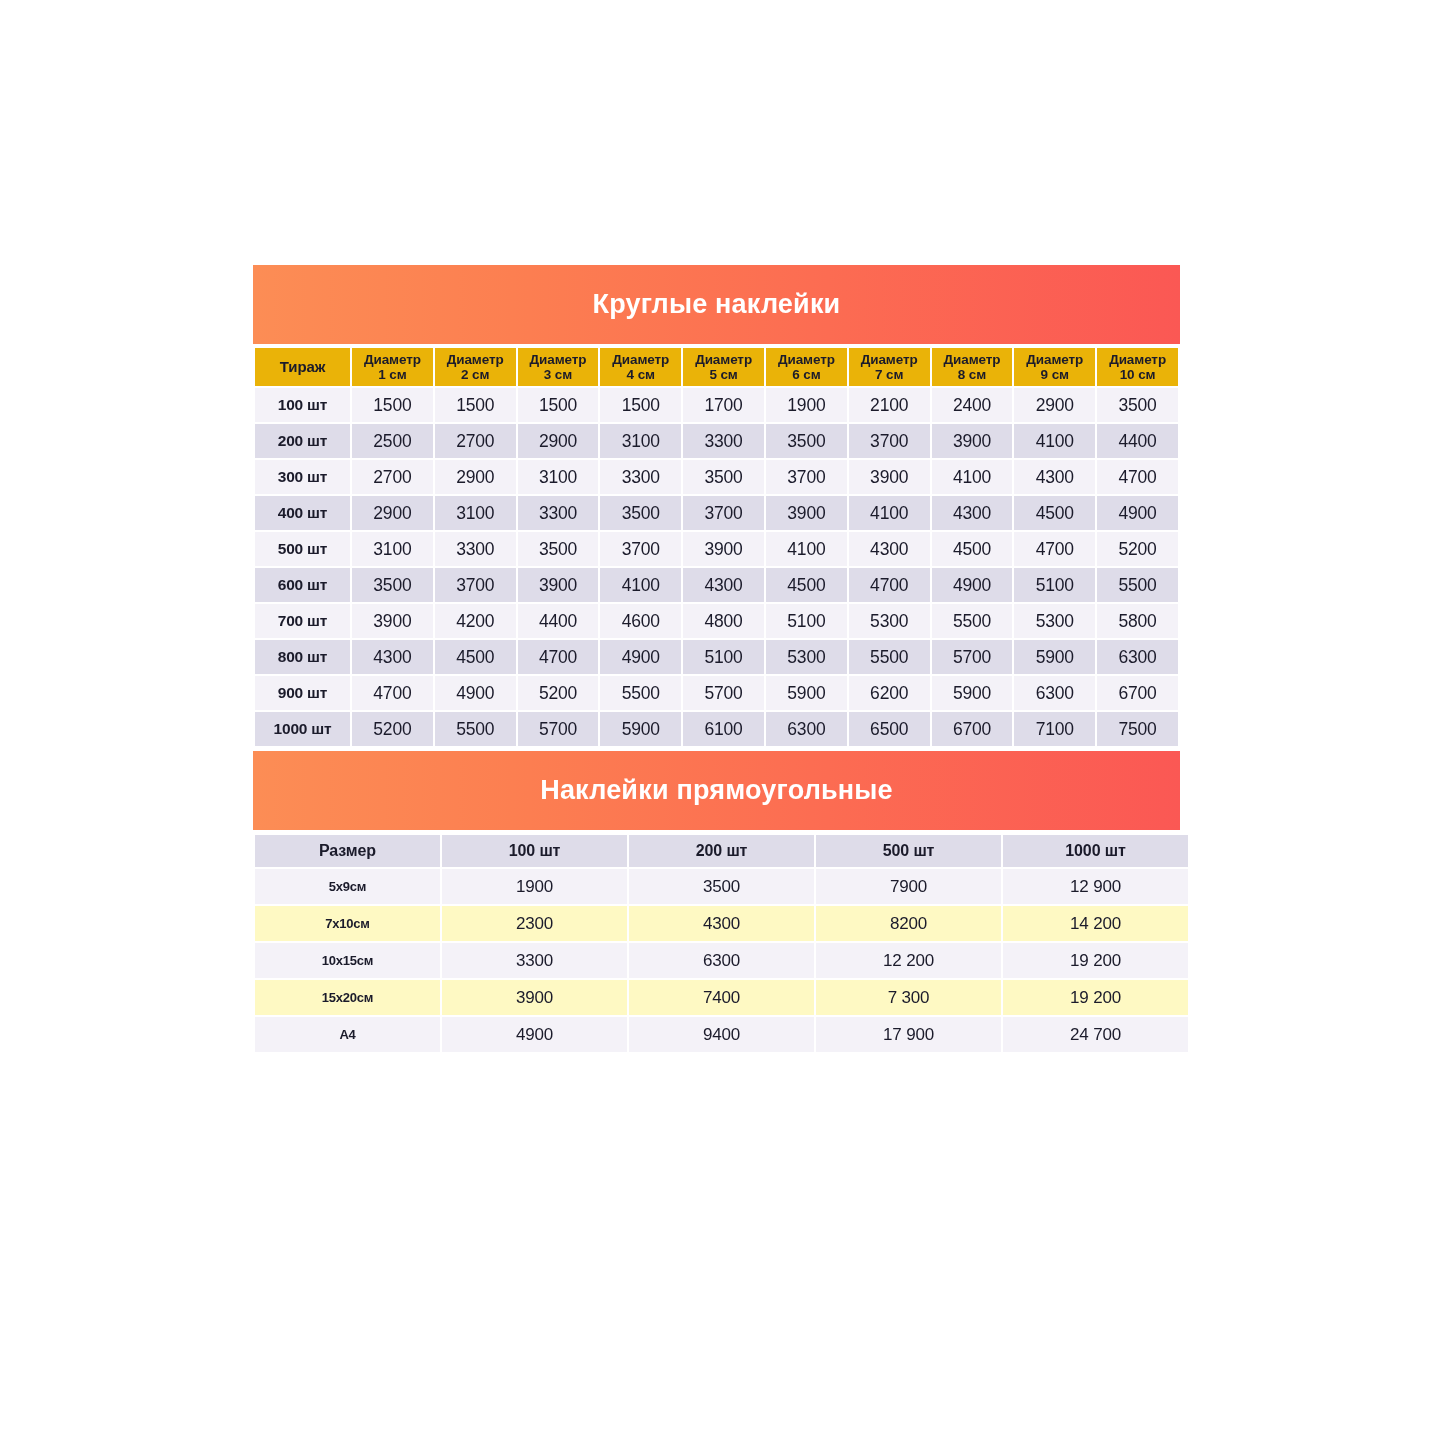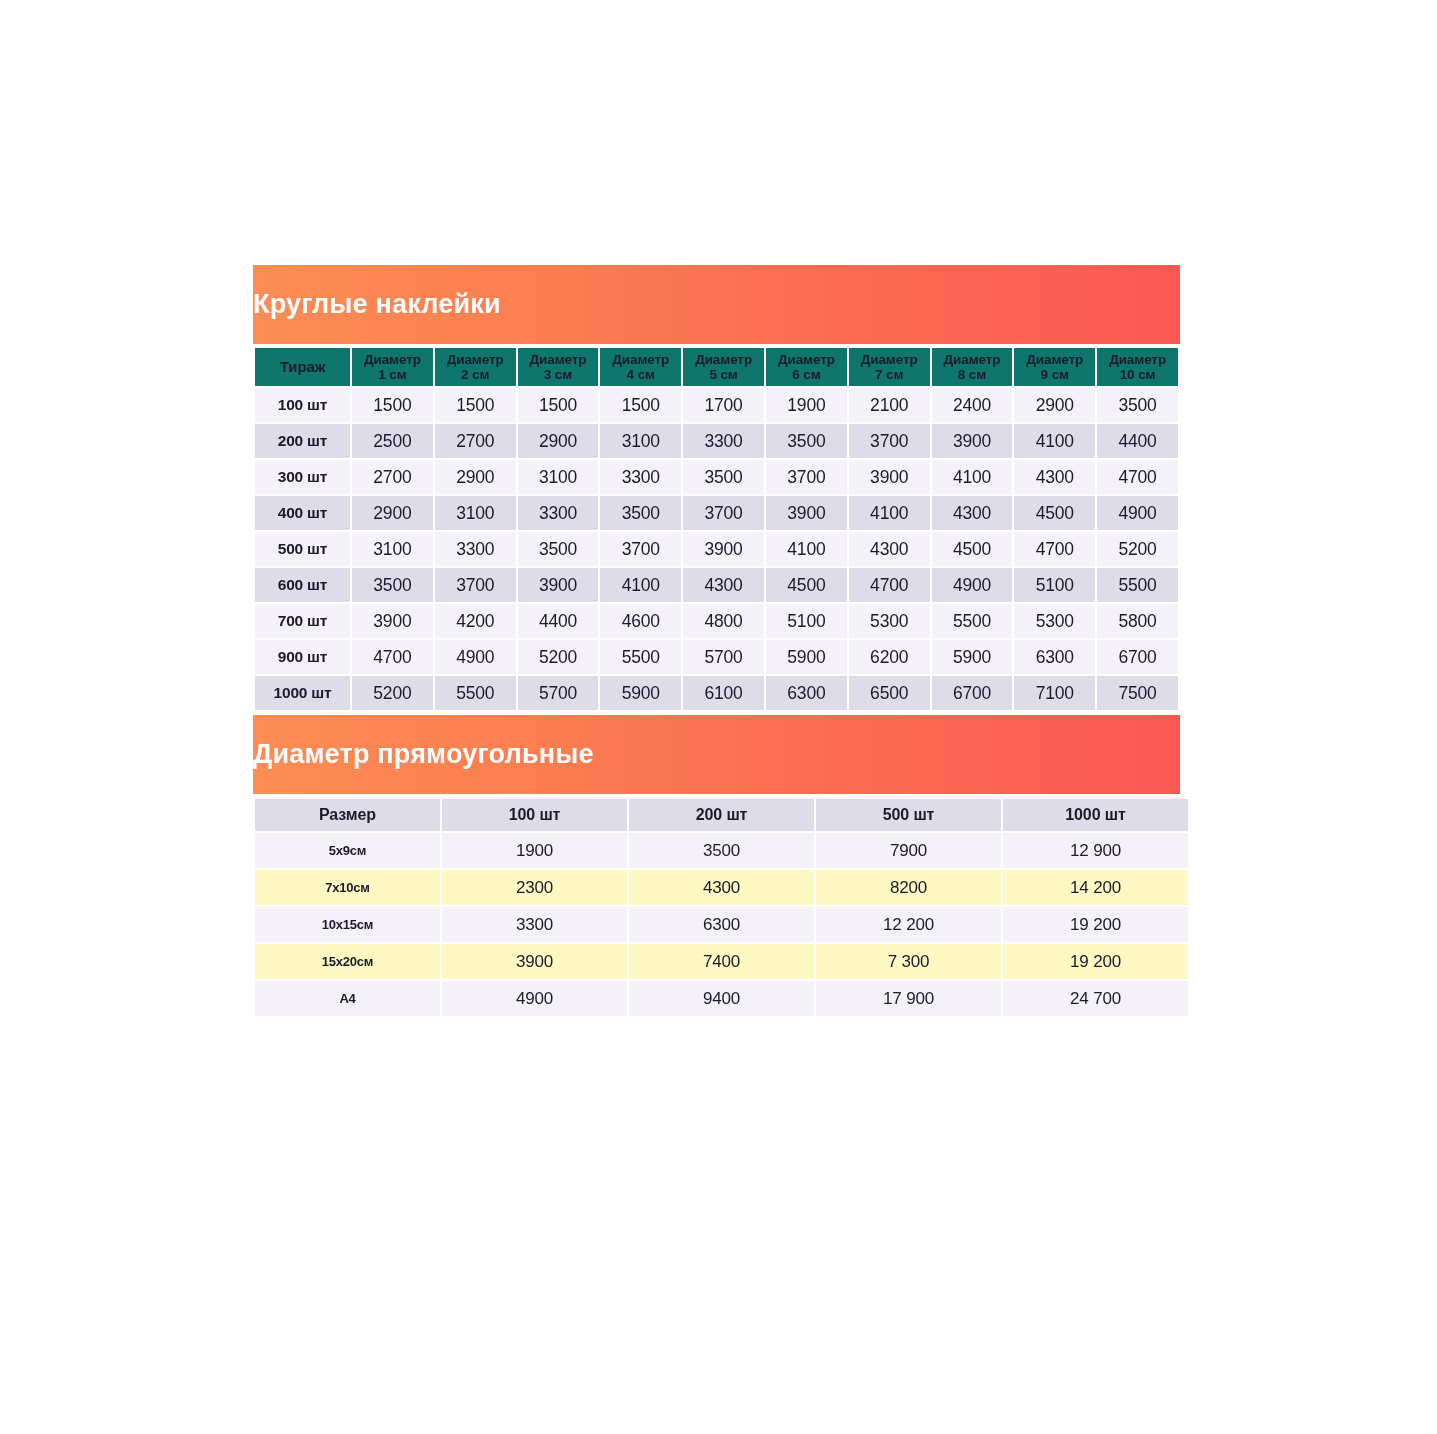--- a/index.html
+++ b/index.html
@@ -26,21 +26,21 @@
     left: 253px;
     top: 265px;
     width: 927px;
   }
 
   
   .banner {
     height: 79px;
     display: flex;
     align-items: center;
-    justify-content: flex-start;
+    justify-content: center;
     background: linear-gradient(90deg, #FC8D55 0%, #FC7F51 28%, #FC6C52 62%, #FB5854 100%);
   }
   .banner-title {
     color: #ffffff;
     font-size: 27px;
     font-weight: bold;
     letter-spacing: 0.2px;
     line-height: 1;
     text-align: center;
   }
@@ -62,21 +62,21 @@
     color: #1b1b2b;
     font-weight: normal;
   }
 
   
   #round-table { margin-top: 2px; }
   #round-table col.c-first { width: 95px; }
 
   #round-table thead th {
     height: 38px;
-    background: #0f766e;
+    background: #eab308;
     font-size: 13.5px;
     font-weight: bold;
     line-height: 1.12;
     letter-spacing: -0.1px;
   }
   #round-table thead th.head-first {
     font-size: 15px;
   }
   #round-table tbody td {
     height: 34px;
@@ -239,20 +239,33 @@
             <td>4200</td>
             <td>4400</td>
             <td>4600</td>
             <td>4800</td>
             <td>5100</td>
             <td>5300</td>
             <td>5500</td>
             <td>5300</td>
             <td>5800</td>
           </tr>
+          <tr class="even">
+            <td class="rowlabel">800 шт</td>
+            <td>4300</td>
+            <td>4500</td>
+            <td>4700</td>
+            <td>4900</td>
+            <td>5100</td>
+            <td>5300</td>
+            <td>5500</td>
+            <td>5700</td>
+            <td>5900</td>
+            <td>6300</td>
+          </tr>
           <tr class="odd">
             <td class="rowlabel">900 шт</td>
             <td>4700</td>
             <td>4900</td>
             <td>5200</td>
             <td>5500</td>
             <td>5700</td>
             <td>5900</td>
             <td>6200</td>
             <td>5900</td>
@@ -269,21 +282,21 @@
             <td>6300</td>
             <td>6500</td>
             <td>6700</td>
             <td>7100</td>
             <td>7500</td>
           </tr>
         </tbody>
     </table>
 
     <div class="banner banner-2">
-      <div class="banner-title">Диаметр прямоугольные</div>
+      <div class="banner-title">Наклейки прямоугольные</div>
     </div>
 
     <table class="price-table" id="rect-table">
       <colgroup>
         <col>
           <col>
           <col>
           <col>
           <col>
       </colgroup>

